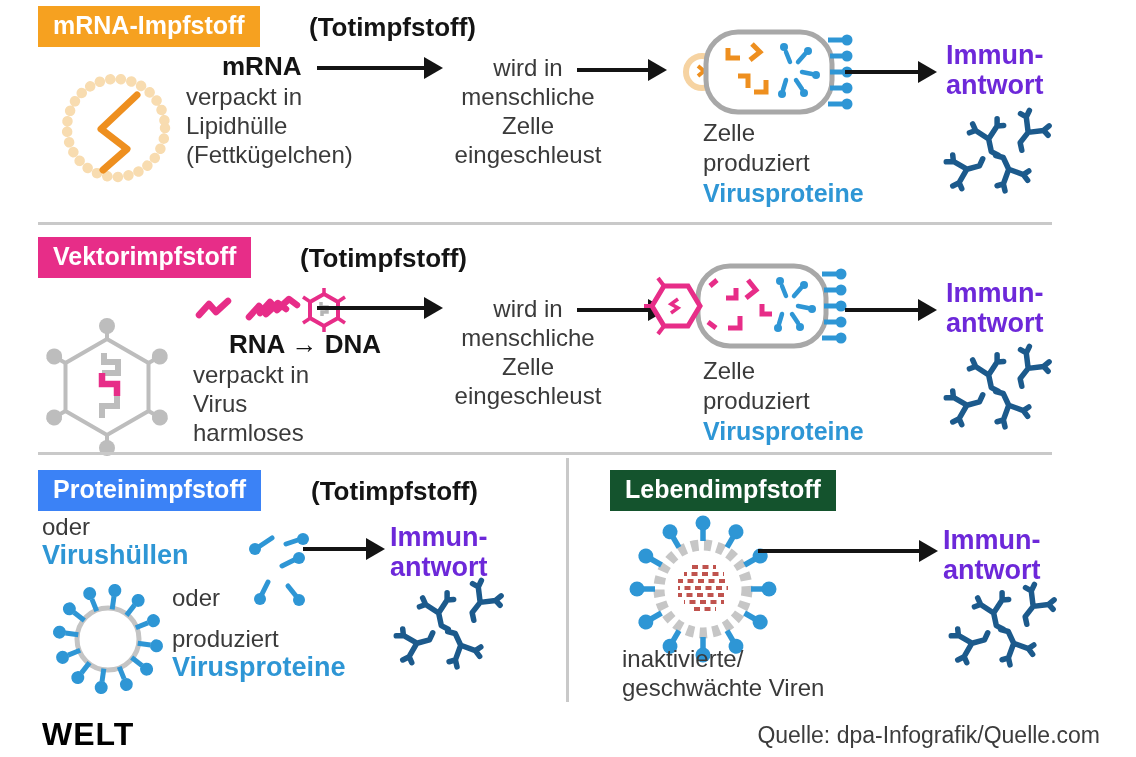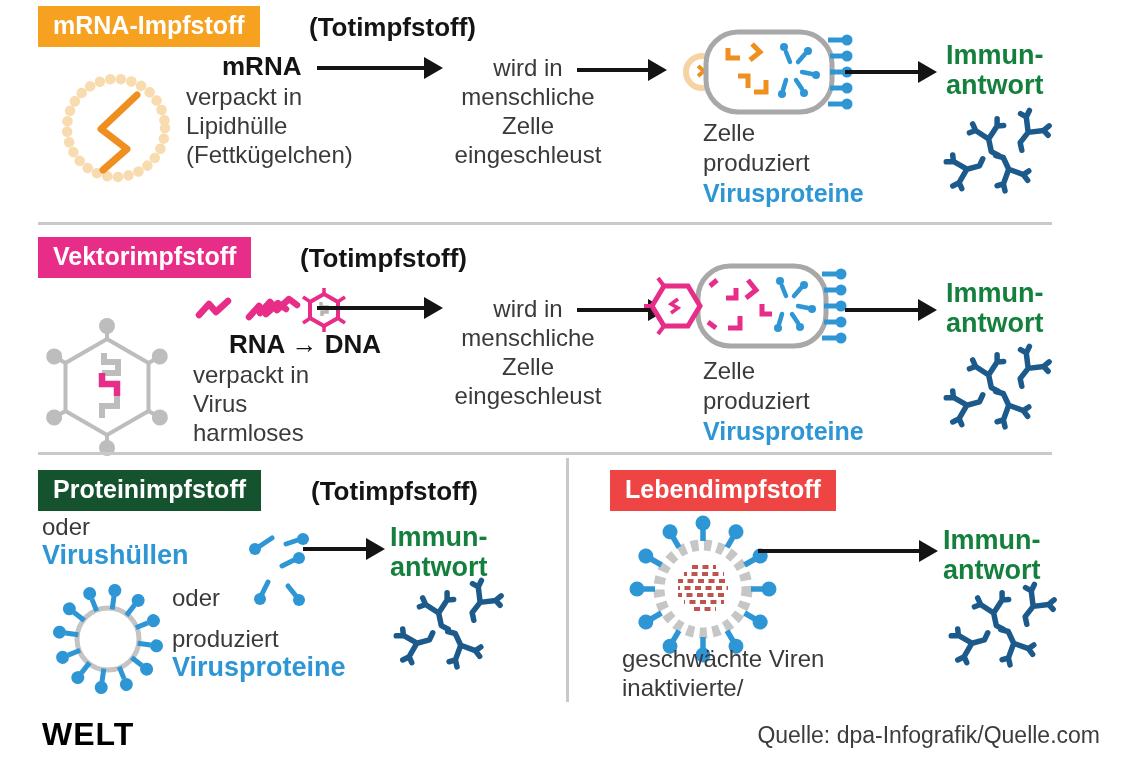--- a/index.html
+++ b/index.html
@@ -4,21 +4,21 @@
 <style>
   html,body{margin:0;padding:0;background:#fff;}
   #stage{position:relative;width:1136px;height:757px;background:#fff;overflow:hidden;
          font-family:"Liberation Sans","DejaVu Sans",sans-serif;color:#3a3a3a;padding-left:48px;}
   .chip{position:absolute;color:#fff;font-weight:700;font-size:25px;line-height:1;padding:7px 15px 9px;}
   .tot{position:absolute;font-weight:700;font-size:26px;color:#141414;}
   .txt{position:absolute;font-size:24px;line-height:29px;color:#3a3a3a;}
   .center{text-align:center;}
   .ttl{font-weight:700;font-size:26px;color:#141414;line-height:32px;margin-left:36px;}
   .hl{color:#2e96d5;font-weight:700;font-size:25px;}
-  .immun{position:absolute;font-weight:700;font-size:27px;line-height:30px;color:#15803d;}
+  .immun{position:absolute;font-weight:700;font-size:27px;line-height:30px;color:#6d28d9;}
   .arrow{position:absolute;display:flex;align-items:center;height:22px;}
   .arrow .shaft{flex:1;height:3.5px;background:#141414;}
   .arrow .head{width:0;height:0;border-left:19px solid #141414;border-top:11px solid transparent;border-bottom:11px solid transparent;}
   .hdiv{position:absolute;height:3px;background:#c9c9c9;}
   .vdiv{position:absolute;width:3px;background:#c9c9c9;}
   .logo{position:absolute;font-weight:700;font-size:32px;color:#000;letter-spacing:1px;}
   .src{position:absolute;font-size:23px;color:#3c3c3c;}
   svg{position:absolute;overflow:visible;}
 </style>
 </head>
@@ -276,21 +276,21 @@
   <svg style="left:948px;top:348px" width="104" height="82" viewBox="0 0 104 82">
     <use href="#ab" transform="translate(40,24) rotate(-12)"></use>
     <use href="#ab" transform="translate(82,18) rotate(38)"></use>
     <use href="#ab" transform="translate(16,58) rotate(-105)"></use>
     <use href="#ab" transform="translate(62,60) rotate(155)"></use>
   </svg>
 
   <div class="hdiv" style="left:38px;top:452px;width:1014px"></div>
   <div class="vdiv" style="left:566px;top:458px;height:244px"></div>
 
-  <div class="chip" style="left:38px;top:470px;background:#14532d">Proteinimpfstoff</div>
+  <div class="chip" style="left:38px;top:470px;background:#3b82f6">Proteinimpfstoff</div>
   <div class="tot" style="left:311px;top:476px">(Totimpfstoff)</div>
 
   <div class="txt" style="left:42px;top:512px">oder</div>
   <div class="txt hl" style="left:42px;top:541px;font-size:27px">Virushüllen</div>
 
   <svg style="left:52px;top:583px" width="112" height="112" viewBox="-56 -56 112 112">
     <circle r="31" fill="#fff" stroke="#c4c4c4" stroke-width="5"></circle>
     <g>
       <use href="#spike-blue" transform="rotate(8)"></use>
         <use href="#spike-blue" transform="rotate(38)"></use>
@@ -335,21 +335,21 @@
     <div>Immun-</div>
     <div>antwort</div>
   </div>
   <svg style="left:398px;top:586px" width="104" height="82" viewBox="0 0 104 82">
     <use href="#ab" transform="translate(40,24) rotate(-12)"></use>
     <use href="#ab" transform="translate(84,14) rotate(38)"></use>
     <use href="#ab" transform="translate(16,58) rotate(-105)"></use>
     <use href="#ab" transform="translate(64,62) rotate(155)"></use>
   </svg>
 
-  <div class="chip" style="left:610px;top:470px;background:#ef4444">Lebendimpfstoff</div>
+  <div class="chip" style="left:610px;top:470px;background:#14532d">Lebendimpfstoff</div>
 
   <svg style="left:628px;top:514px" width="150" height="150" viewBox="-75 -75 150 150">
     <circle r="44" fill="#fff" stroke="#c6c6c6" stroke-width="11" stroke-dasharray="7.5 5.5"></circle>
     <g>
       <use href="#spike-lebend" transform="rotate(0)"></use>
         <use href="#spike-lebend" transform="rotate(30)"></use>
       <use href="#spike-lebend" transform="rotate(60)"></use>
         <use href="#spike-lebend" transform="rotate(90)"></use>
       <use href="#spike-lebend" transform="rotate(120)"></use>
         <use href="#spike-lebend" transform="rotate(150)"></use>
@@ -365,22 +365,22 @@
       <line x1="-19" y1="-15" x2="21" y2="-15" stroke-dashoffset="3"></line>
       <line x1="-25" y1="-8" x2="25" y2="-8" stroke-dashoffset="1"></line>
       <line x1="-25" y1="-1" x2="25" y2="-1" stroke-dashoffset="4"></line>
       <line x1="-25" y1="6" x2="25" y2="6" stroke-dashoffset="2"></line>
       <line x1="-19" y1="13" x2="21" y2="13" stroke-dashoffset="5"></line>
       <line x1="-9" y1="20" x2="13" y2="20"></line>
     </g>
   </svg>
 
   <div class="txt" style="left:622px;top:644px">
+    <div>inaktivierte/</div>
     <div>geschwächte Viren</div>
-    <div>inaktivierte/</div>
   </div>
 
   <div class="arrow" style="left:758px;top:540px;width:180px">
       <div class="shaft"></div>
       <div class="head"></div>
     </div>
 
   <div class="immun" style="left:943px;top:525px">
     <div>Immun-</div>
     <div>antwort</div>

